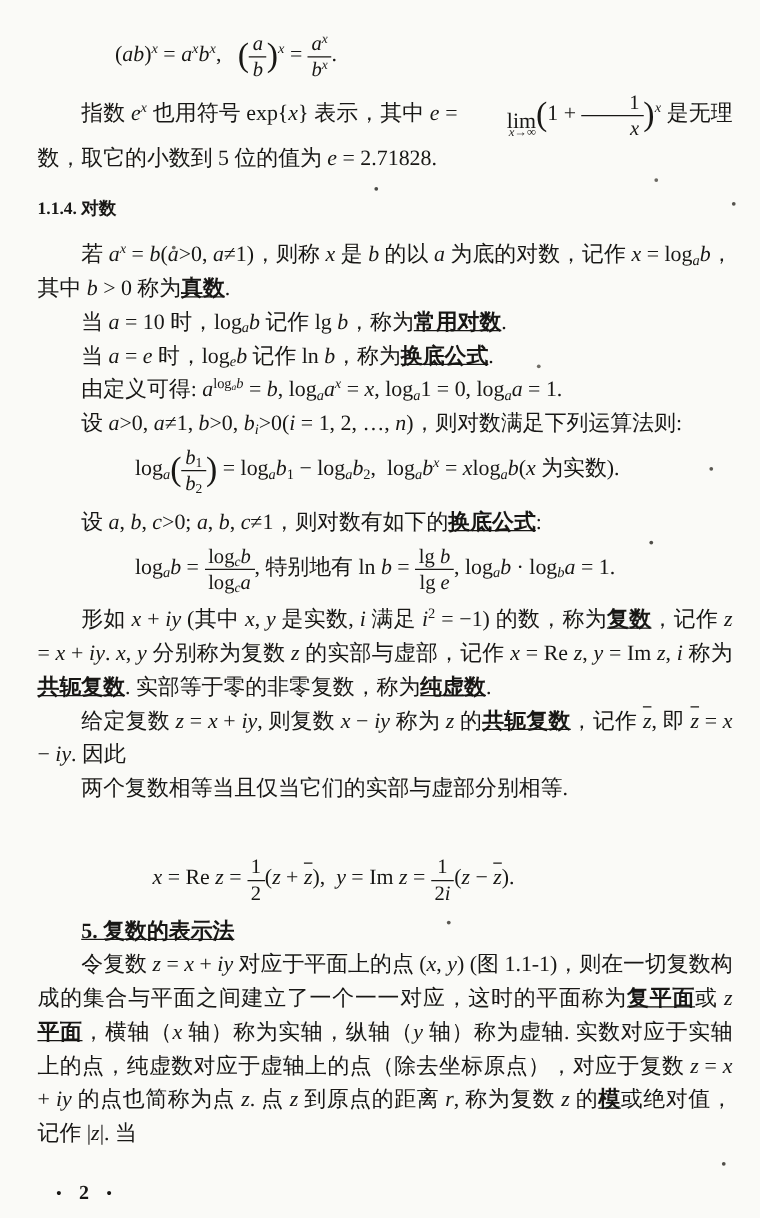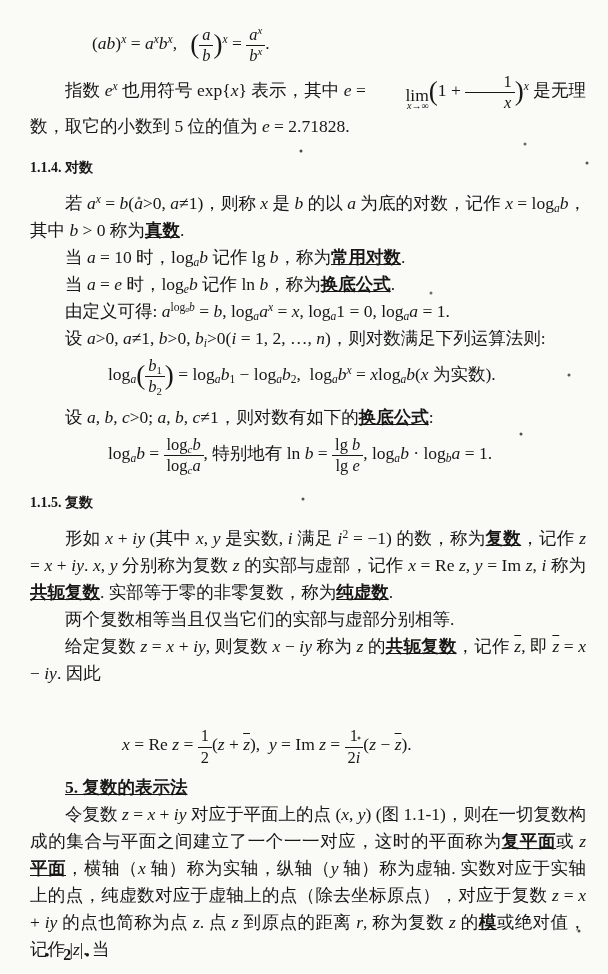--- a/index.html
+++ b/index.html
@@ -71,28 +71,27 @@
 
   <p class="para">设 <i>a</i>&gt;0, <i>a</i>≠1, <i>b</i>&gt;0, <i>b<sub>i</sub></i>&gt;0(<i>i</i> = 1, 2, …, <i>n</i>)，则对数满足下列运算法则:</p>
 
 
   <div class="formula f-mid">log<sub><i>a</i></sub><span class="bigp">(</span><span class="frac"><span class="fn"><i>b</i><sub>1</sub></span><span class="fd"><i>b</i><sub>2</sub></span></span><span class="bigp">)</span> = log<sub><i>a</i></sub><i>b</i><sub>1</sub> − log<sub><i>a</i></sub><i>b</i><sub>2</sub>, &nbsp;log<sub><i>a</i></sub><i>b</i><sup><i>x</i></sup> = <i>x</i>log<sub><i>a</i></sub><i>b</i>(<i>x</i> 为实数).</div>
 
   <p class="para">设 <i>a</i>, <i>b</i>, <i>c</i>&gt;0; <i>a</i>, <i>b</i>, <i>c</i>≠1，则对数有如下的<b>换底公式</b>:</p>
 
   <div class="formula f-mid">log<sub><i>a</i></sub><i>b</i> = <span class="frac"><span class="fn">log<sub><i>c</i></sub><i>b</i></span><span class="fd">log<sub><i>c</i></sub><i>a</i></span></span>, 特别地有 ln <i>b</i> = <span class="frac"><span class="fn">lg <i>b</i></span><span class="fd">lg <i>e</i></span></span>, log<sub><i>a</i></sub><i>b</i> · log<sub><i>b</i></sub><i>a</i> = 1.</div>
 
-  <h2 class="heading">1.1.5. 复数</h2>
 
 
   <p class="para">形如 <i>x</i> + <i>iy</i> (其中 <i>x</i>, <i>y</i> 是实数, <i>i</i> 满足 <i>i</i><sup>2</sup> = −1) 的数，称为<b>复数</b>，记作 <i>z</i> = <i>x</i> + <i>iy</i>. <i>x</i>, <i>y</i> 分别称为复数 <i>z</i> 的实部与虚部，记作 <i>x</i> = Re <i>z</i>, <i>y</i> = Im <i>z</i>, <i>i</i> 称为<b>共轭复数</b>. 实部等于零的非零复数，称为<b>纯虚数</b>.</p>
 
+  <p class="para">给定复数 <i>z</i> = <i>x</i> + <i>iy</i>, 则复数 <i>x</i> − <i>iy</i> 称为 <i>z</i> 的<b>共轭复数</b>，记作 <i class="ol">z</i>, 即 <i class="ol">z</i> = <i>x</i> − <i>iy</i>. 因此</p>
+
   <p class="para">两个复数相等当且仅当它们的实部与虚部分别相等.</p>
-
-  <p class="para">给定复数 <i>z</i> = <i>x</i> + <i>iy</i>, 则复数 <i>x</i> − <i>iy</i> 称为 <i>z</i> 的<b>共轭复数</b>，记作 <i class="ol">z</i>, 即 <i class="ol">z</i> = <i>x</i> − <i>iy</i>. 因此</p>
 
   <div class="formula f-reim"><i>x</i> = Re <i>z</i> = <span class="frac"><span class="fn">1</span><span class="fd">2</span></span>(<i>z</i> + <i class="ol">z</i>), &nbsp;<i>y</i> = Im <i>z</i> = <span class="frac"><span class="fn">1</span><span class="fd">2<i>i</i></span></span>(<i>z</i> − <i class="ol">z</i>).</div>
 
   <p class="para"><b>5. 复数的表示法</b></p>
 
   <p class="para">令复数 <i>z</i> = <i>x</i> + <i>iy</i> 对应于平面上的点 (<i>x</i>, <i>y</i>) (图 1.1-1)，则在一切复数构成的集合与平面之间建立了一个一一对应，这时的平面称为<b>复平面</b>或 <i>z</i> <b>平面</b>，横轴（<i>x</i> 轴）称为实轴，纵轴（<i>y</i> 轴）称为虚轴. 实数对应于实轴上的点，纯虚数对应于虚轴上的点（除去坐标原点），对应于复数 <i>z</i> = <i>x</i> + <i>iy</i> 的点也简称为点 <i>z</i>. 点 <i>z</i> 到原点的距离 <i>r</i>, 称为复数 <i>z</i> 的<b>模</b>或绝对值，记作 |<i>z</i>|. 当</p>
 
 </div>
 
 <div class="pageno"><span class="dot">•</span><span class="num">2</span><span class="dot">•</span></div>

